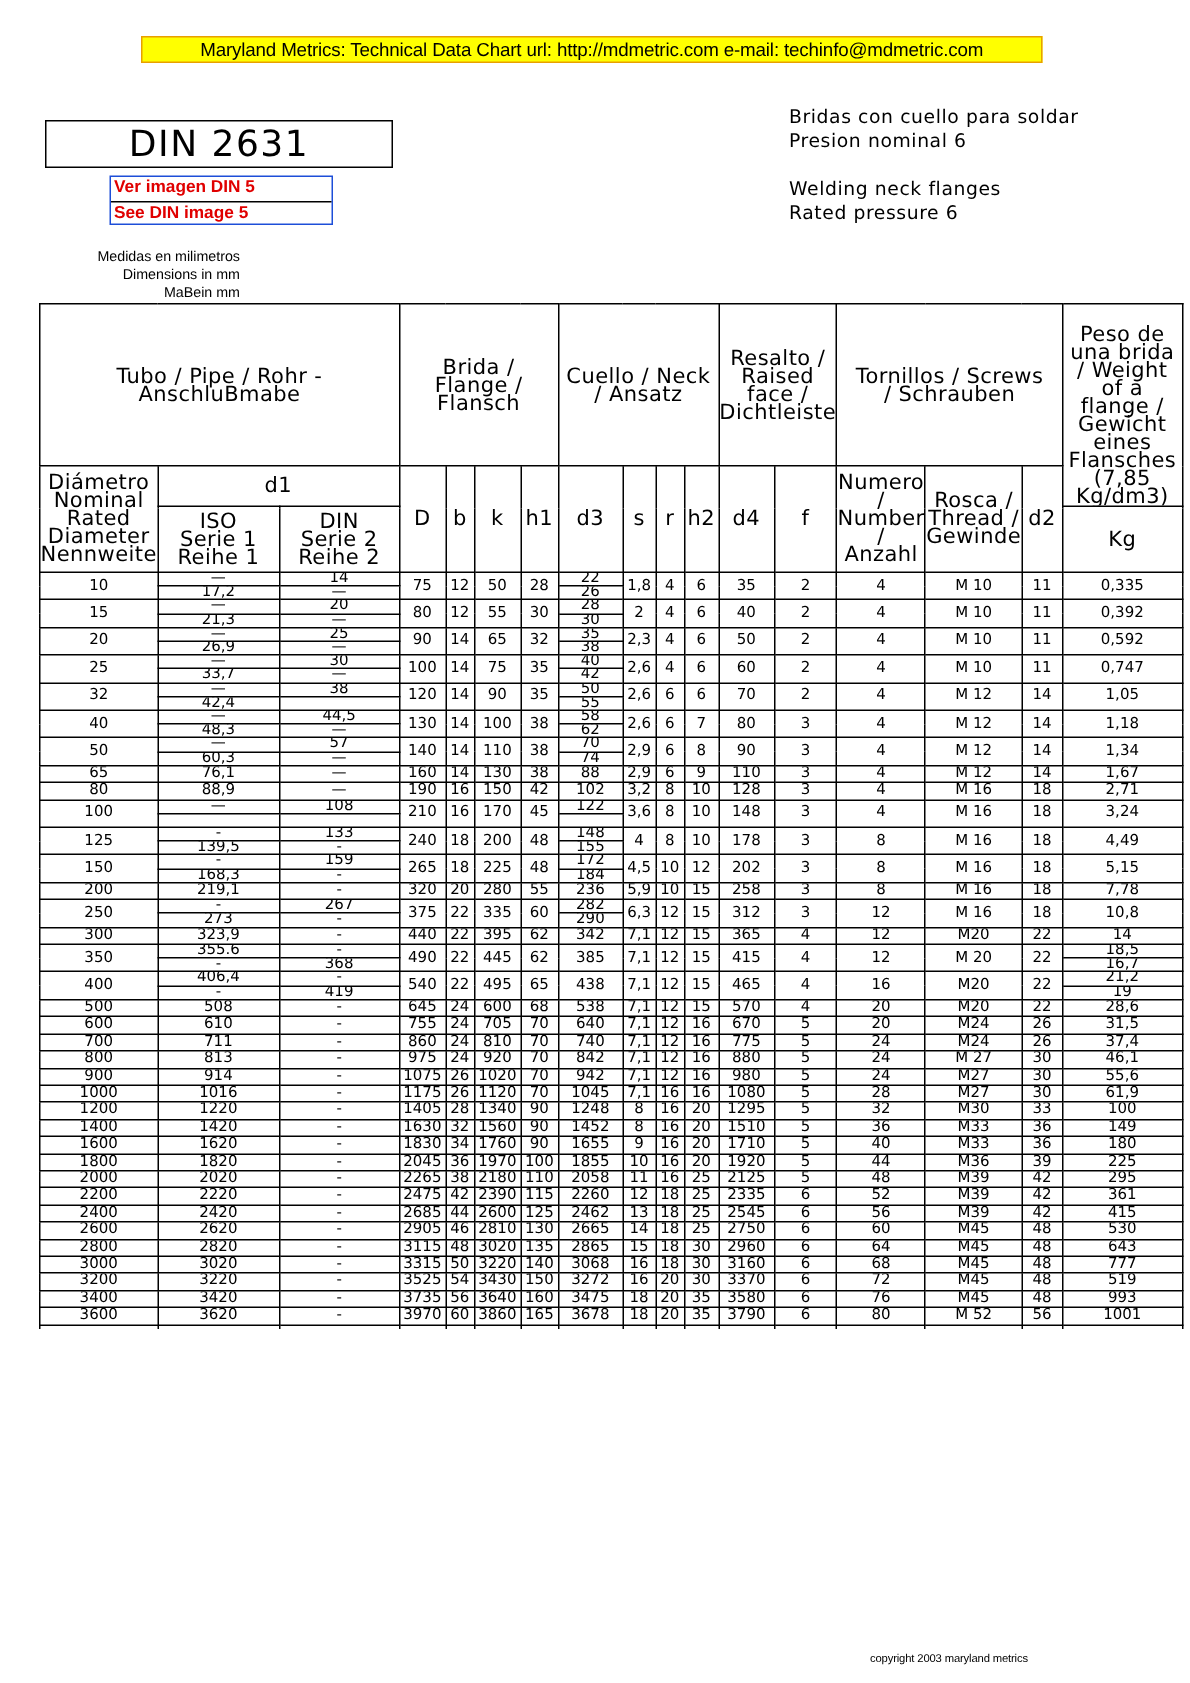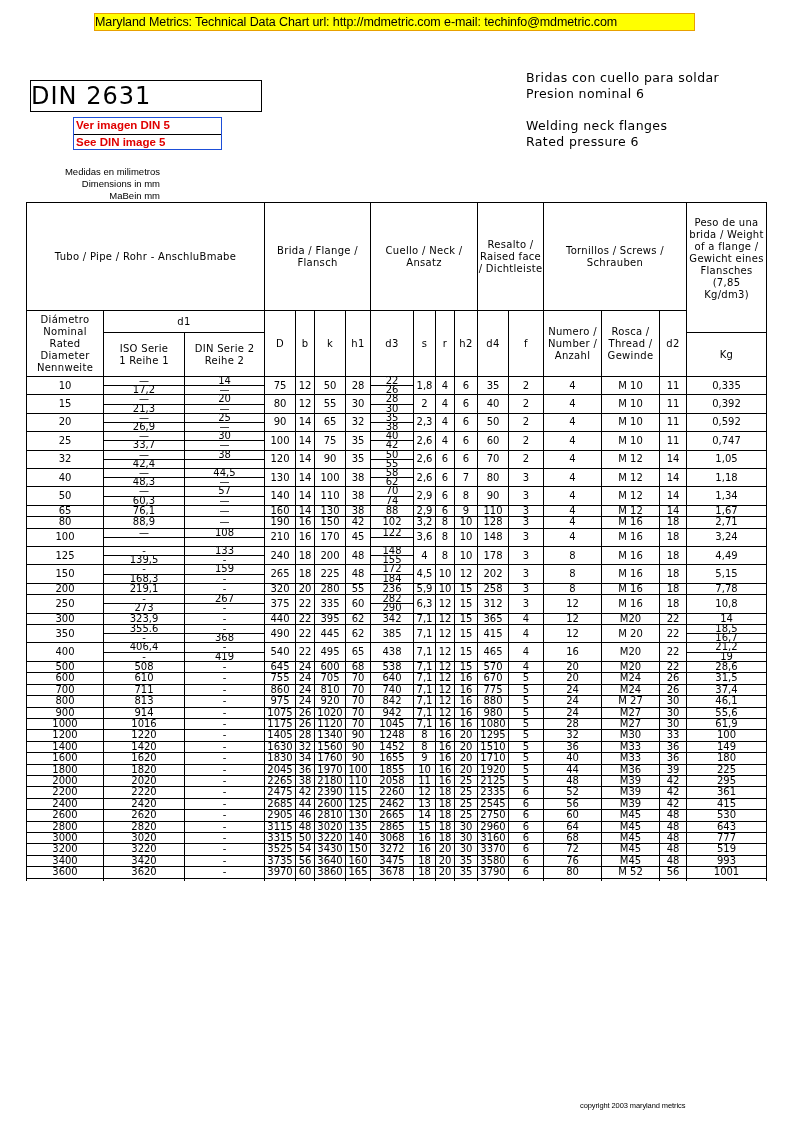--- a/index.html
+++ b/index.html
@@ -1,42 +1,42 @@
 <!DOCTYPE html>
 <html><head>
 <meta charset="utf-8">
 <style>
   html, body { margin:0; padding:0; background:#fff; }
   body { width:793px; height:1122px; position:relative; overflow:hidden;
          font-family:"DejaVu Sans", sans-serif; color:#000; }
-  .banner { position:absolute; left:94px; top:13px; width:601px; height:18px;
+  .banner { position:absolute; left:94px; top:24px; width:601px; height:18px;
             background:#FFFF00; border:1px solid #E8A000; box-sizing:border-box;
             font-family:"Liberation Sans", sans-serif; font-size:12.5px; line-height:17px;
-            text-align:left; letter-spacing:-0.1px; }
+            text-align:center; letter-spacing:-0.1px; }
   .din-box { position:absolute; left:30px; top:80px; width:232px; height:32px;
-             border:1px solid #000; box-sizing:border-box; text-align:left;
+             border:1px solid #000; box-sizing:border-box; text-align:center;
              font-size:24px; line-height:30px; letter-spacing:1px; }
   .red-box { position:absolute; left:73px; top:117px; width:149px; height:33px;
              border:1px solid #1d4ed8; box-sizing:border-box;
              font-family:"Liberation Sans", sans-serif; font-weight:bold; font-size:11.5px; color:#E00000; }
   .red-box div { height:15.5px; line-height:15px; padding-left:2px; }
   .red-box div + div { border-top:1px solid #000; }
   .units { position:absolute; left:40px; top:166px; width:120px; text-align:right;
            font-family:"Liberation Sans", sans-serif; font-size:9.5px; line-height:12px; }
   .titles { position:absolute; left:526px; top:70px; font-size:12.5px; line-height:16px; letter-spacing:0.4px; }
   .titles .grp { margin-bottom:16px; }
   .copyright { position:absolute; left:580px; top:1101px; font-family:"Liberation Sans", sans-serif;
                font-size:7.5px; letter-spacing:-0.1px; }
 
   table.data { position:absolute; left:26px; top:202px; border-collapse:collapse; table-layout:fixed;
                font-size:10px; }
   table.data td { border:1px solid #000; padding:0; text-align:center; vertical-align:middle;
                   overflow:hidden; white-space:nowrap; }
   table.data td.wrap { white-space:normal; }
-  table.data thead td { font-size:10px; line-height:12px; letter-spacing:0.3px; }
+  table.data thead td { font-size:14px; line-height:12px; letter-spacing:0.3px; }
   table.data tbody td { height:10.4px; line-height:10.4px; }
   table.data tbody tr.sub td.subc { height:8.2px; line-height:8.2px; font-size:10px; }
 </style>
 </head>
 <body>
 
 <div class="banner">Maryland Metrics: Technical Data Chart   url: http://mdmetric.com   e-mail: techinfo@mdmetric.com</div>
 
 <div class="din-box">DIN 2631</div>
 

